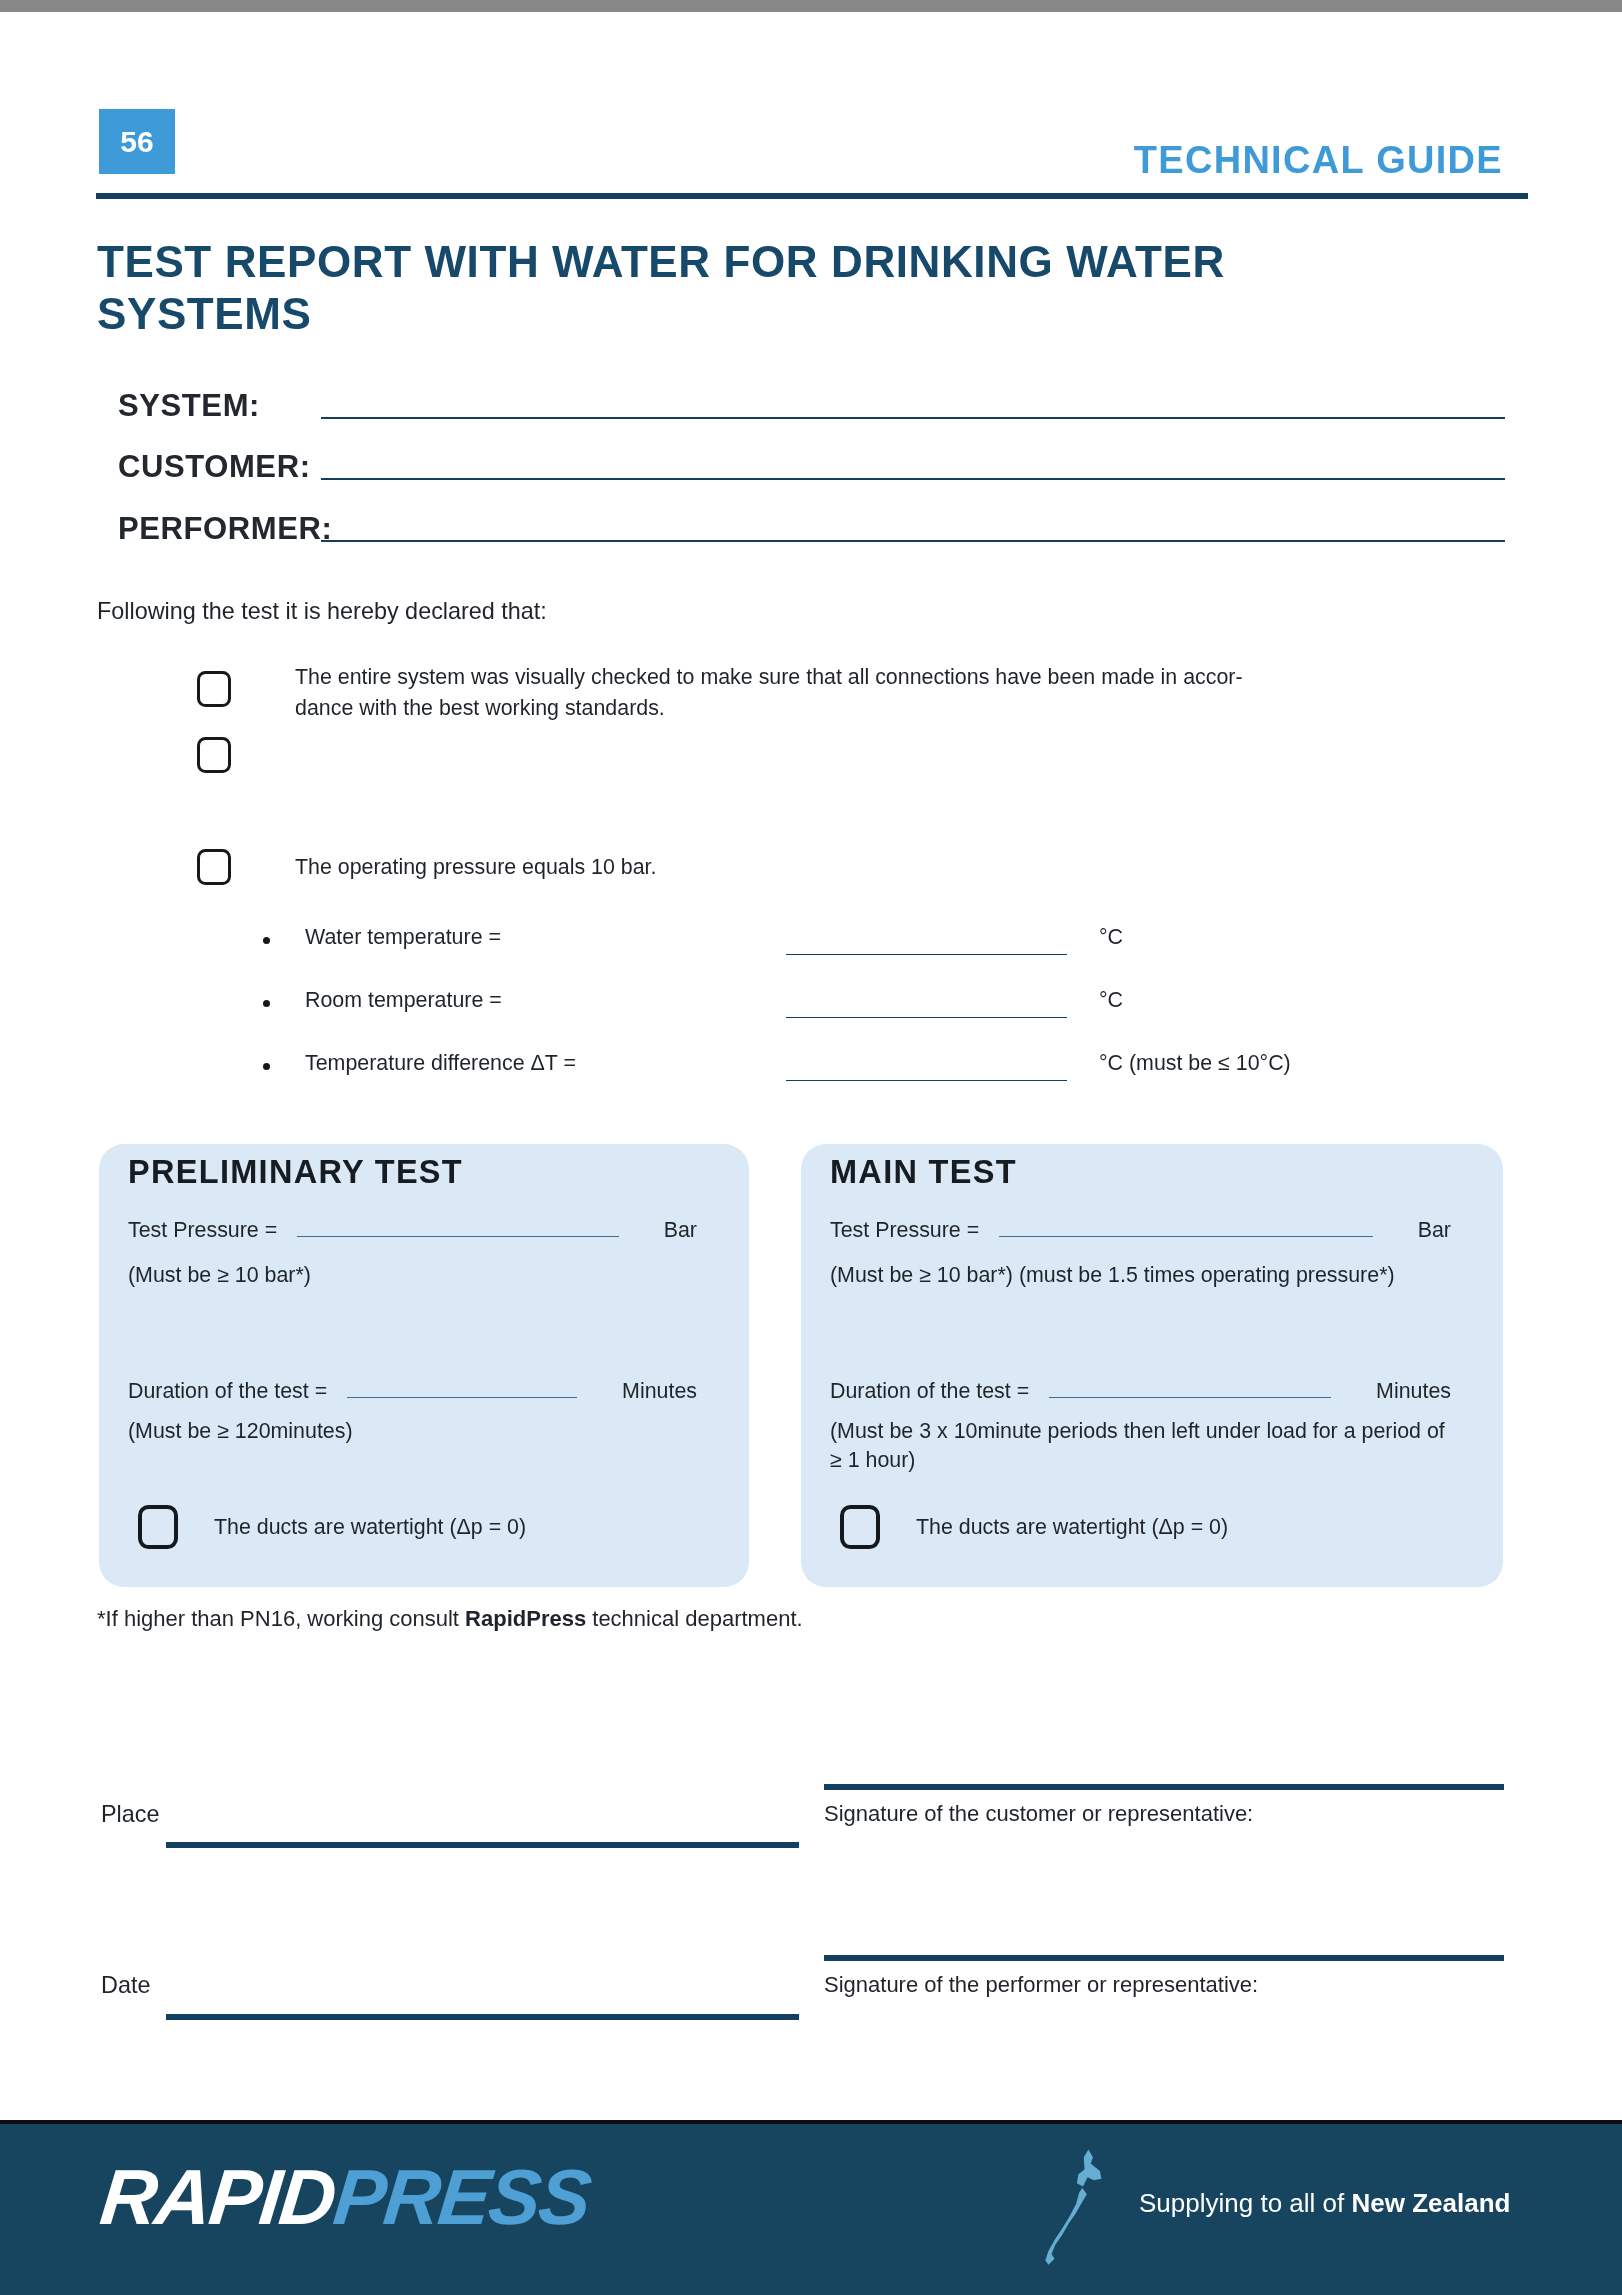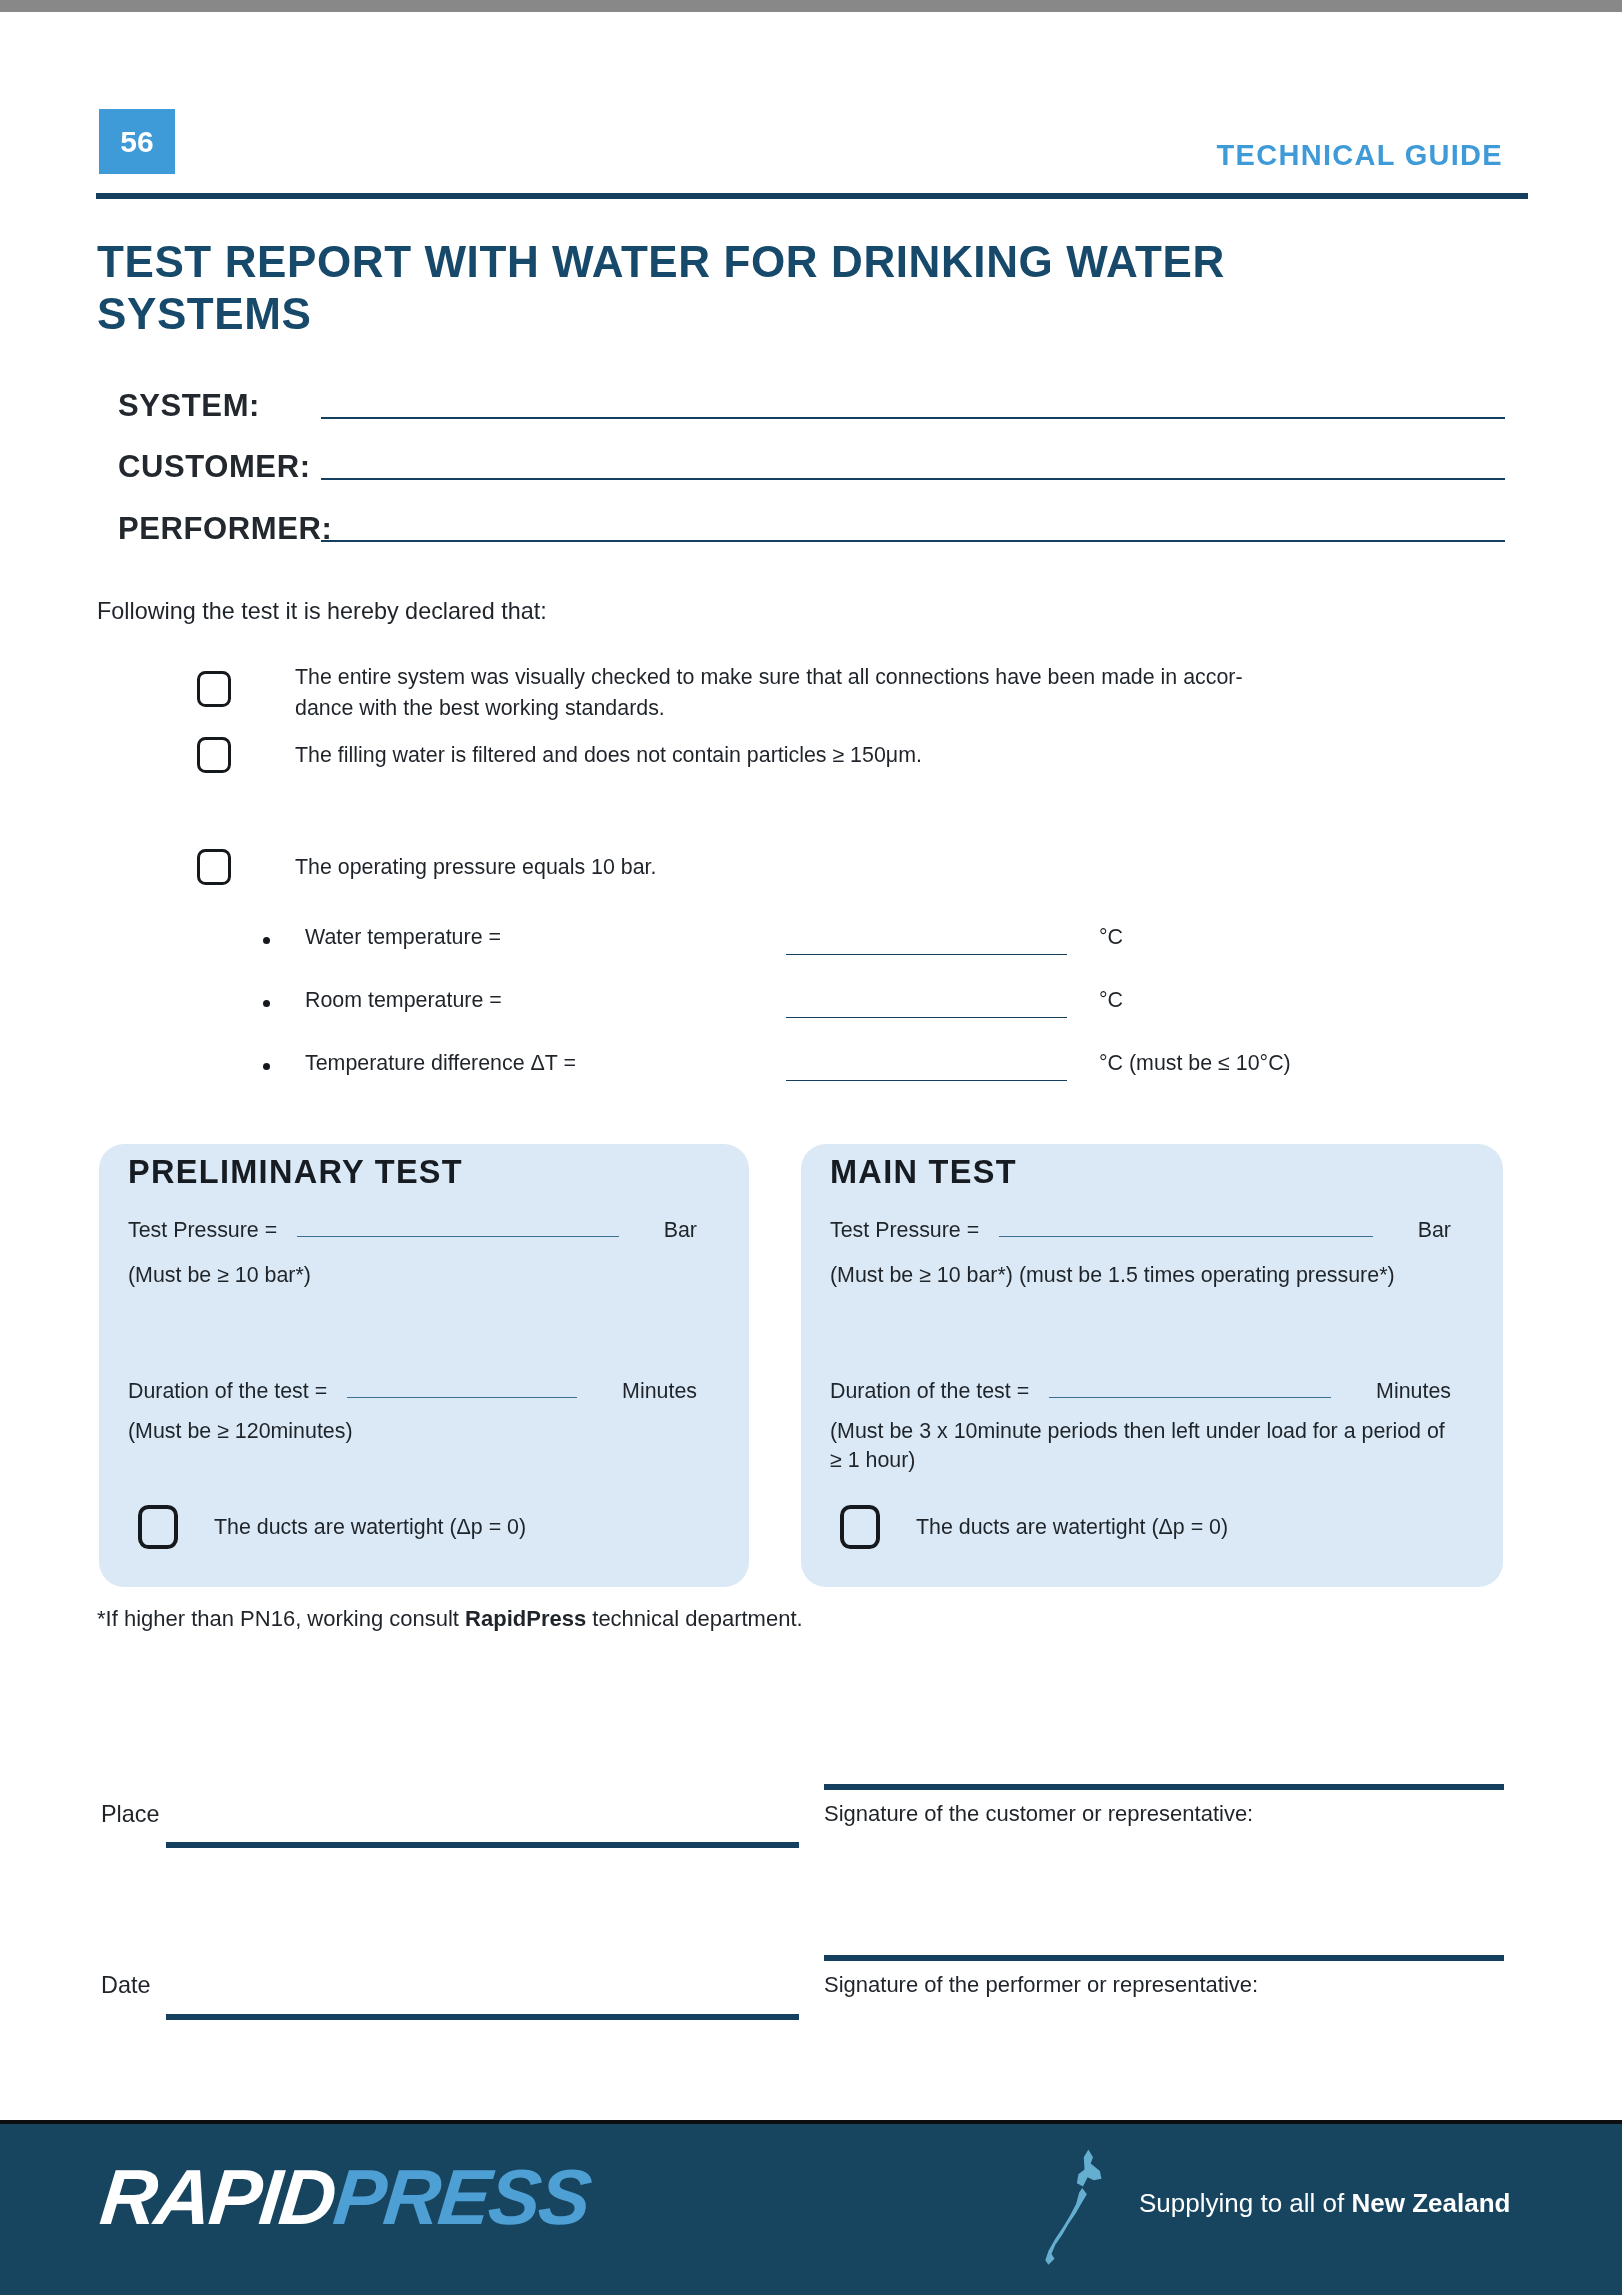--- a/index.html
+++ b/index.html
@@ -12,21 +12,21 @@
   .page{
     position:relative;width:1623px;height:2295px;background:#ffffff;
     font-family:"Liberation Sans",sans-serif;color:var(--text-dark);
     margin:12px auto;overflow:hidden;
   }
   .abs{position:absolute;}
 
   
   .badge{left:99px;top:97px;width:76px;height:65px;background:var(--accent-blue);
     color:#fff;font-size:30px;font-weight:bold;display:flex;align-items:center;justify-content:center;}
-  .header-right{right:120px;top:127px;font-size:29px;font-weight:bold;color:var(--accent-blue);letter-spacing:1.3px;}
+  .header-right{right:120px;top:127px;font-size:38px;font-weight:bold;color:var(--accent-blue);letter-spacing:1.3px;}
   .rule{left:96px;top:181px;width:1432px;height:5.8px;background:var(--navy);}
 
   
   .title{left:97px;top:224px;font-size:44px;font-weight:800;color:var(--title-navy);
     line-height:52px;letter-spacing:0.6px;}
   .title span{display:block;}
 
   
   .field-label{left:118px;font-size:31px;font-weight:bold;color:#23282e;letter-spacing:0.6px;}
   .field-line{left:321px;width:1184px;height:0;border-top:2.6px solid var(--navy);}
@@ -113,23 +113,20 @@
 
   <div class="abs check-row" style="top:659px">
     <div class="checkbox"></div>
     <div class="check-text ct-two">
       <span>The entire system was visually checked to make sure that all connections have been made in accor-</span>
       <span>dance with the best working standards.</span>
     </div>
   </div>
   <div class="abs check-row" style="top:725px">
     <div class="checkbox"></div>
-    <div class="check-text ct-one">
-      <span>The filling water is filtered and does not contain particles ≥ 150μm.</span>
-    </div>
   </div>
   <div class="abs check-row" style="top:837px">
     <div class="checkbox"></div>
     <div class="check-text ct-one">
       <span>The operating pressure equals 10 bar.</span>
     </div>
   </div>
 
   <div class="abs meas-row" style="top:913px">
     <span class="dot"></span>

